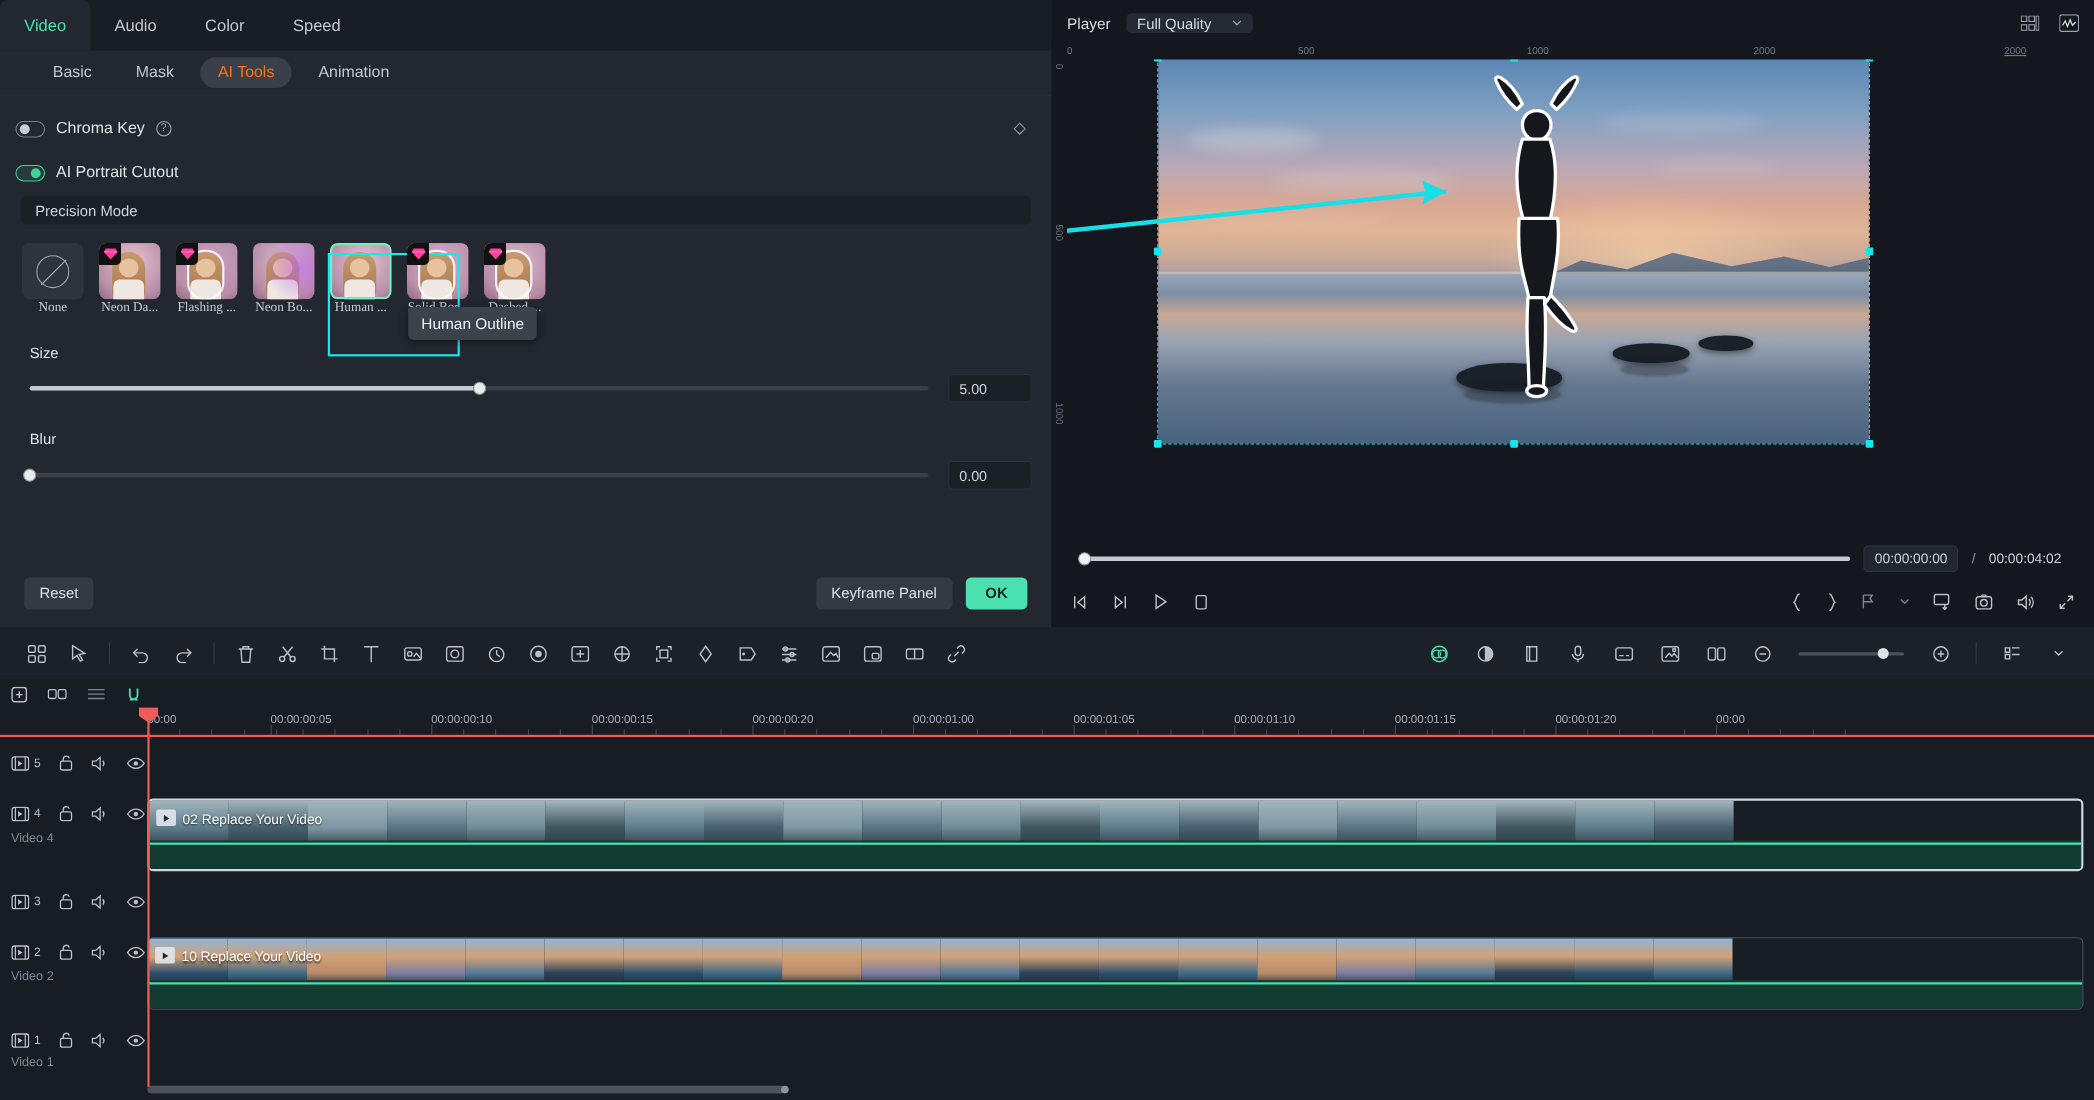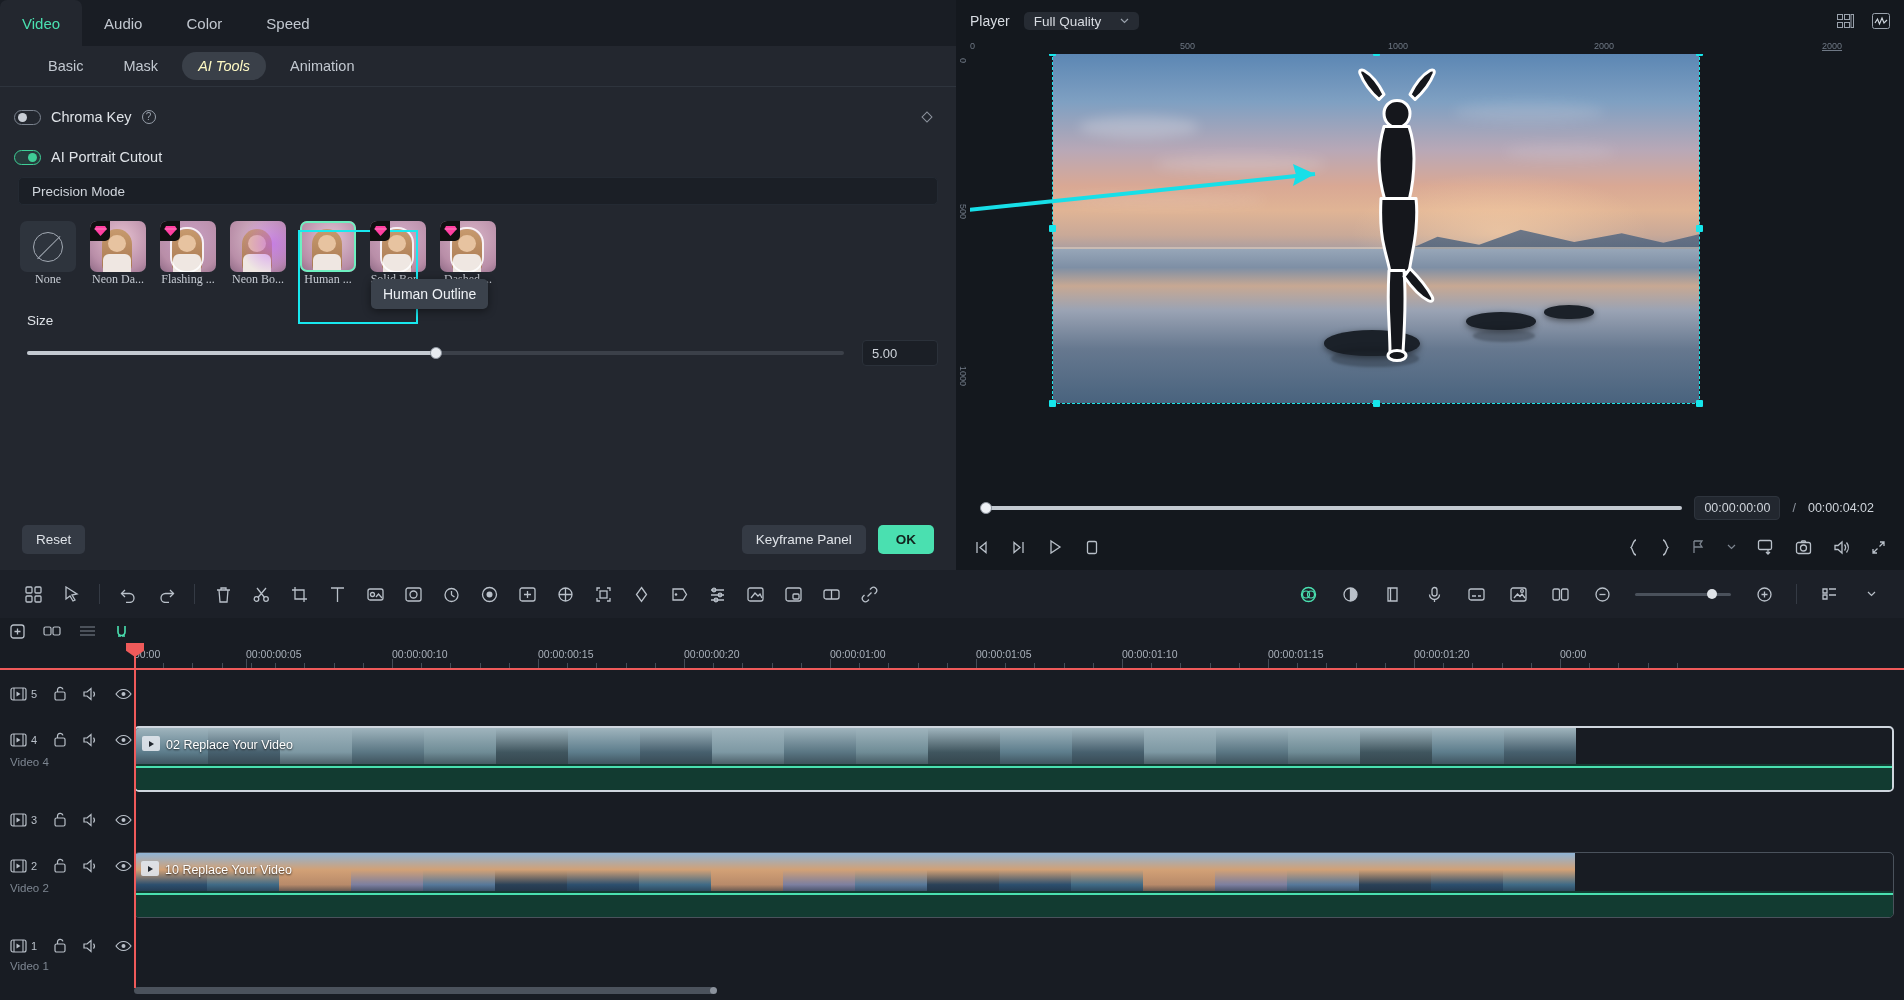--- a/index.html
+++ b/index.html
@@ -29,21 +29,21 @@
   }
   .tab.active { background: #23272f; color: #4ae0b0; border-radius: 7px 7px 0 0; }
 
   .subtabbar {
     height: 40px; display: flex; align-items: center; padding-left: 32px; gap: 8px;
     background: #23272f;
   }
   .subtab {
     font-size: 14.5px; color: #c2c8d0; padding: 6px 16px; border-radius: 14px; cursor: pointer;
   }
-  .subtab.active { background: #3a4049; color: #fef9c3; font-style: italic; }
+  .subtab.active { background: #3a4049; color: #f97316; }
 
   .divider-line { height: 1px; background: #2e343d; }
 
   .row-toggle {
     display: flex; align-items: center; height: 40px; padding-left: 14px; gap: 10px;
     position: relative;
   }
   .toggle {
     width: 27px; height: 15px; border-radius: 8px; position: relative;
     border: 1px solid #7b838f; background: transparent; cursor: pointer; flex: none;
@@ -445,20 +445,32 @@
         <div class="track">
           <div class="fill" id="size-fill" style="width: 50%;"></div>
           <div class="knob2" id="size-knob" style="left: 50%;"></div>
         </div>
         <div class="numbox">
             <span>5.00</span>
           </div>
       </div>
     </div>
 
+    <div class="slider-block">
+      <div class="slider-label">Blur</div>
+      <div class="slider-row">
+        <div class="track">
+          <div class="fill" id="blur-fill" style="width: 0%;"></div>
+          <div class="knob2" id="blur-knob" style="left: 0%;"></div>
+        </div>
+        <div class="numbox">
+            <span>0.00</span>
+          </div>
+      </div>
+    </div>
 
     <div class="bottom-bar">
       <div class="btn btn-reset">Reset</div>
       <div class="btn btn-kf">Keyframe Panel</div>
       <div class="btn btn-ok">OK</div>
     </div>
   </div>
 
   <div class="player">
     <div class="player-head">

